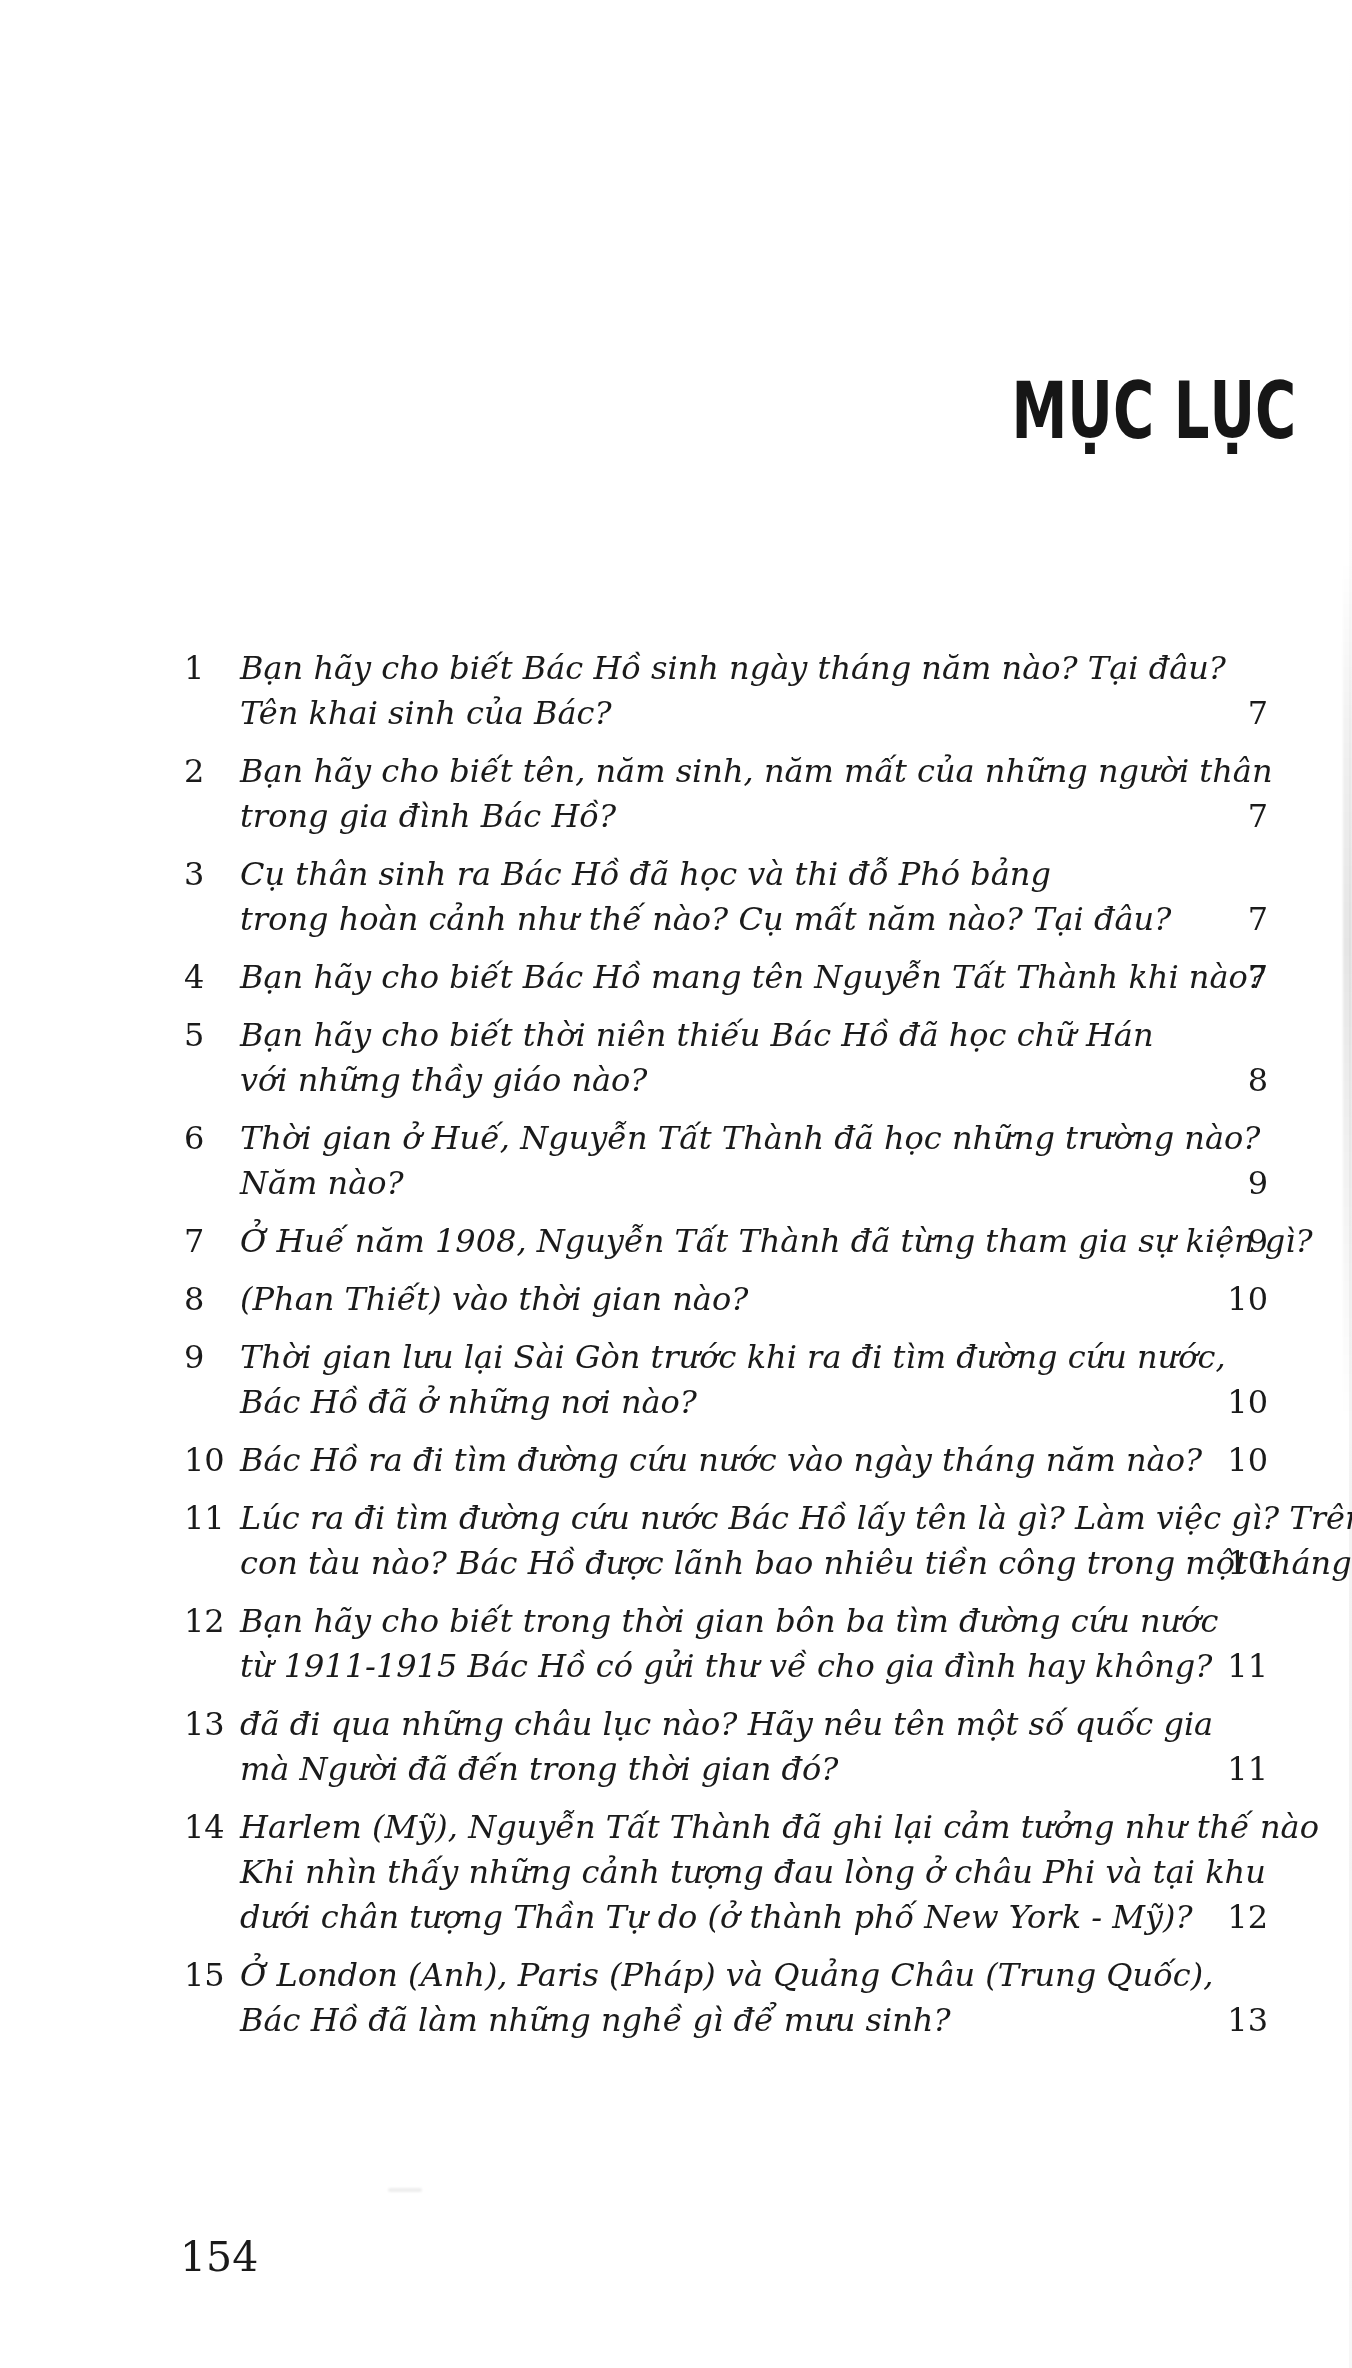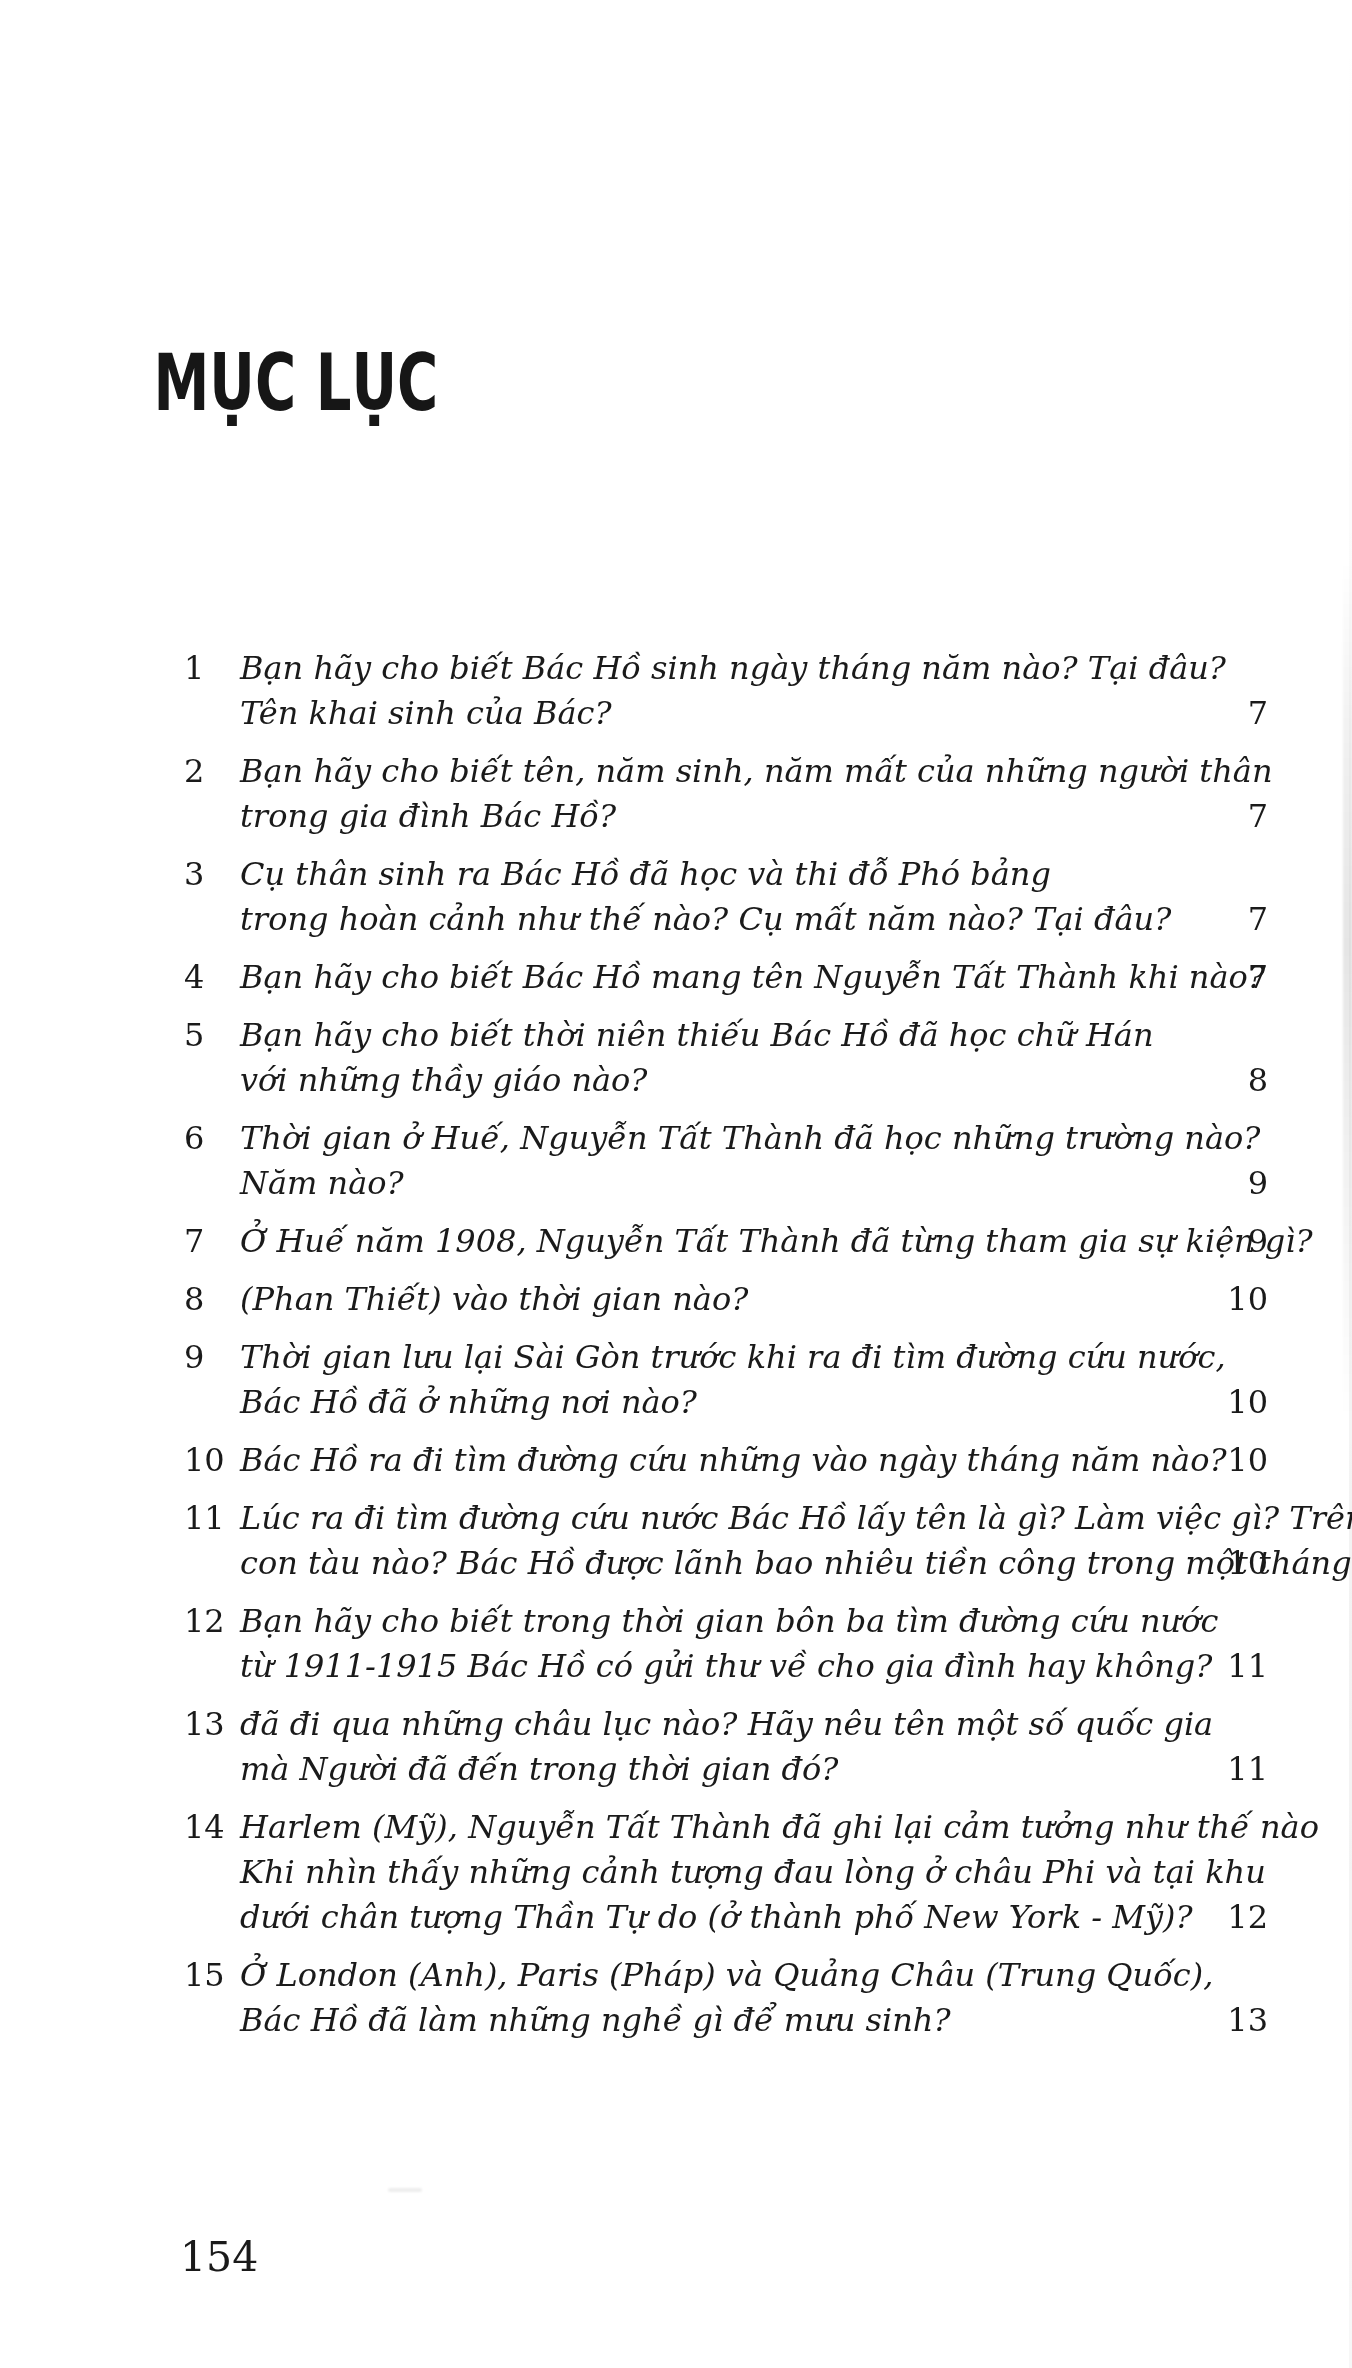--- a/index.html
+++ b/index.html
@@ -14,22 +14,22 @@
     background: #ffffff;
     overflow: hidden;
     color: #1a1a1a;
     font-family: "DejaVu Serif", "Liberation Serif", serif;
   }
   
   .title-wrap {
     position: absolute;
     left: 98px;
     right: 0;
-    top: 340px;
-    text-align: left;
+    top: 368px;
+    text-align: right;
   }
   .title {
     display: inline-block;
     margin: 0;
     font-family: "DejaVu Sans", "Liberation Sans", sans-serif;
     font-weight: 700;
     font-size: 78px;
     line-height: 86px;
     letter-spacing: 0px;
     color: #161616;
@@ -192,21 +192,21 @@
         <div class="toc-num">9</div>
         <div class="toc-text">
           <div class="toc-line">Thời gian lưu lại Sài Gòn trước khi ra đi tìm đường cứu nước,</div>
           <div class="toc-line">Bác Hồ đã ở những nơi nào?</div>
         </div>
         <div class="toc-page">10</div>
       </div>
       <div class="toc-item">
         <div class="toc-num">10</div>
         <div class="toc-text">
-          <div class="toc-line">Bác Hồ ra đi tìm đường cứu những vào ngày tháng năm nào?</div>
+          <div class="toc-line">Bác Hồ ra đi tìm đường cứu nước vào ngày tháng năm nào?</div>
         </div>
         <div class="toc-page">10</div>
       </div>
       <div class="toc-item">
         <div class="toc-num">11</div>
         <div class="toc-text">
           <div class="toc-line">Lúc ra đi tìm đường cứu nước Bác Hồ lấy tên là gì? Làm việc gì? Trên</div>
           <div class="toc-line">con tàu nào? Bác Hồ được lãnh bao nhiêu tiền công trong một tháng?</div>
         </div>
         <div class="toc-page">10</div>

